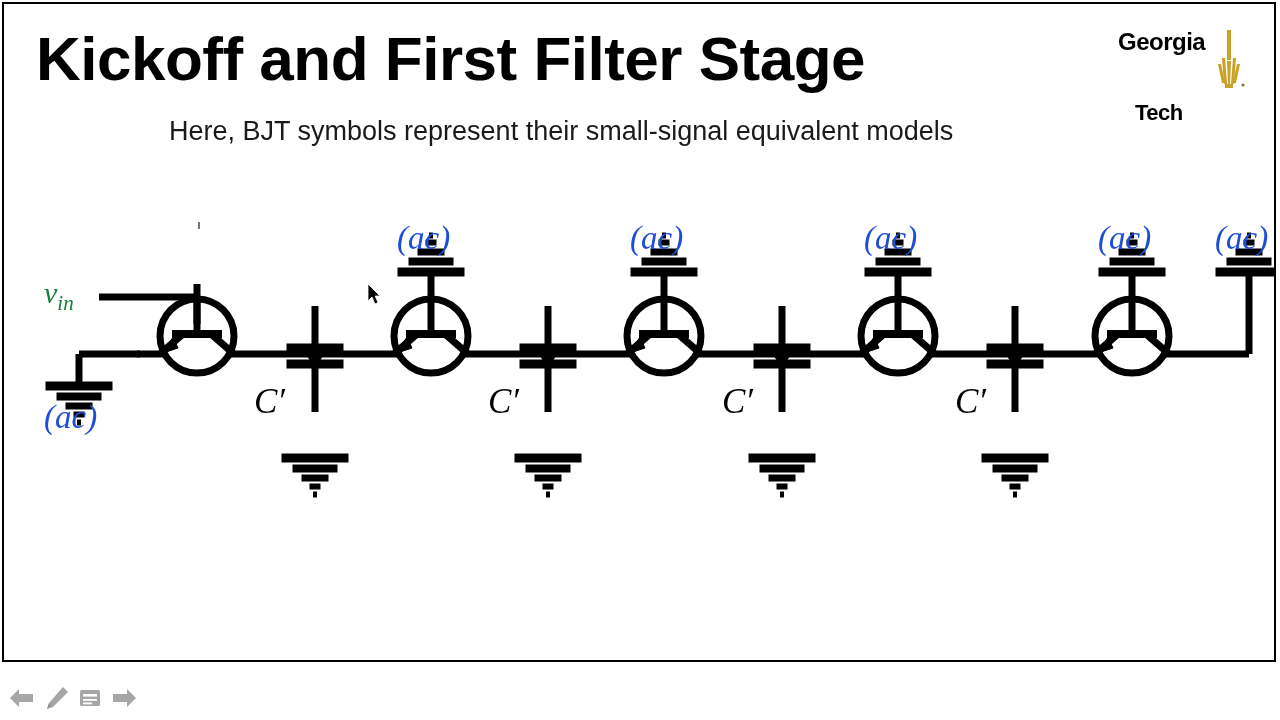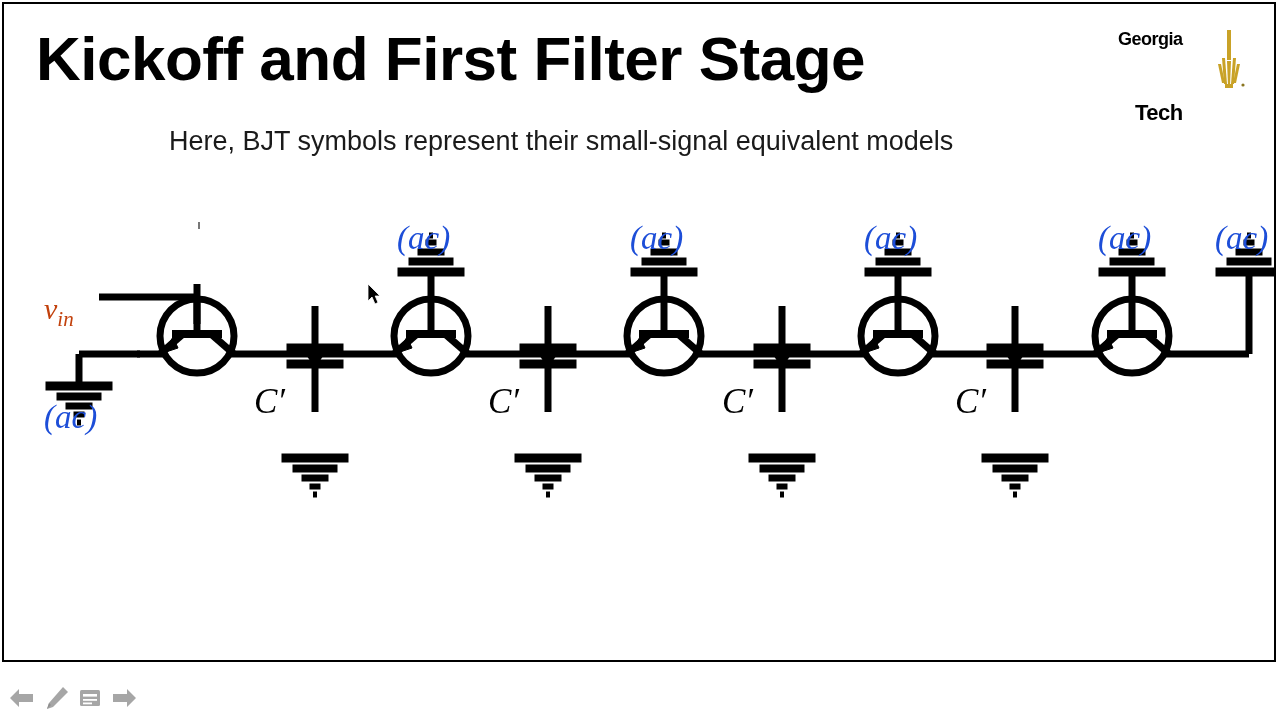--- a/index.html
+++ b/index.html
@@ -34,21 +34,21 @@
     font-weight: bold;
     letter-spacing: -0.5px;
     color: #000000;
     font-family: Liberation Sans, sans-serif;
     white-space: nowrap;
     line-height: 1.05;
   }
   #slide-subtitle {
     position: absolute;
     left: 165px;
-    top: 122px;
+    top: 112px;
     font-size: 27px;
     color: #1a1a1a;
     font-family: "Liberation Sans", sans-serif;
     white-space: nowrap;
   }
   #gt-logo {
     position: absolute;
     right: 26px;
     top: 24px;
     width: 130px;
@@ -57,21 +57,21 @@
   #gt-logo .gt-word {
     position: absolute;
     left: 0;
     top: 0;
     font-family: "Liberation Sans", sans-serif;
     font-weight: bold;
     color: #000000;
     line-height: 1.0;
   }
   #gt-logo .gt-georgia {
-    font-size: 18px;
+    font-size: 24px;
     left: 0;
     top: 2px;
     letter-spacing: -0.5px;
   }
   #gt-logo .gt-tech {
     font-size: 22px;
     left: 17px;
     top: 26px;
     letter-spacing: -0.5px;
     margin-top: 48px;
@@ -118,23 +118,22 @@
   .lbl-ac {
     color: #1d4ed8;
     font-size: 33px;
     font-weight: normal;
   }
   .lbl-cap {
     color: #000000;
     font-size: 35px;
   }
   .lbl-vin {
-    color: #c2410c;
+    color: #15803d;
     font-size: 30px;
-    margin-top: 16px;
   }
   .lbl-vin sub {
     font-size: 21px;
   }
 </style>
 </head>
 <body>
 
 <div id="slide-frame">
 

